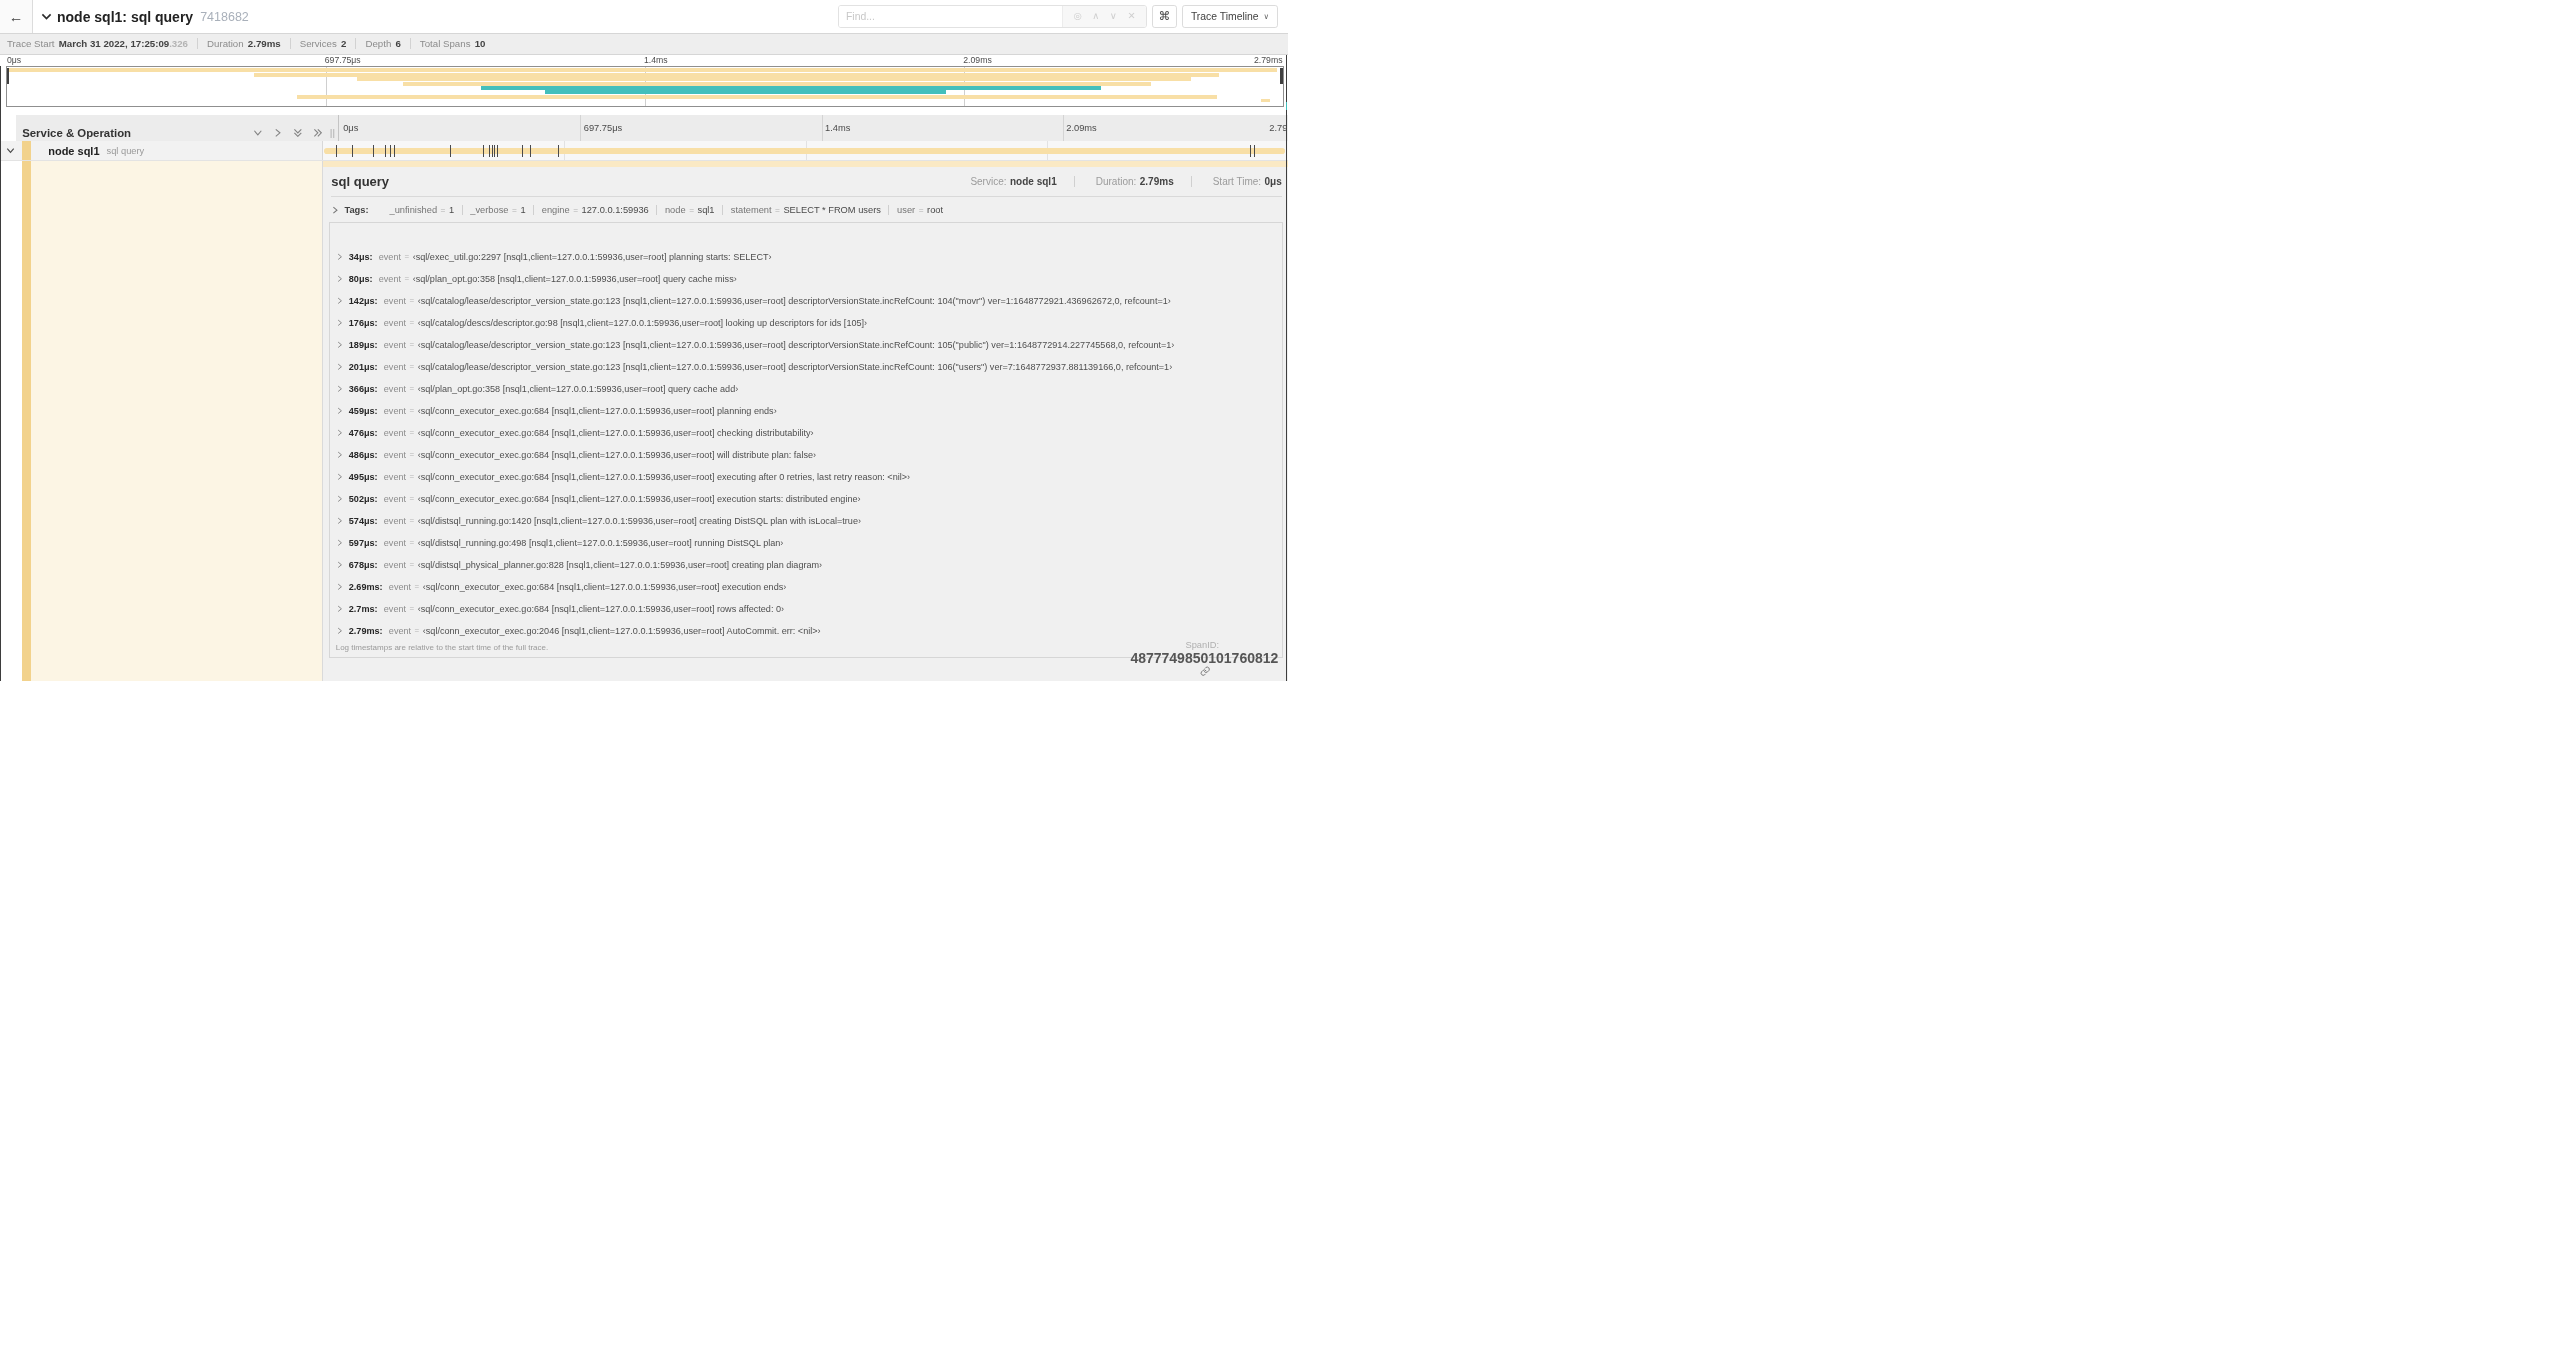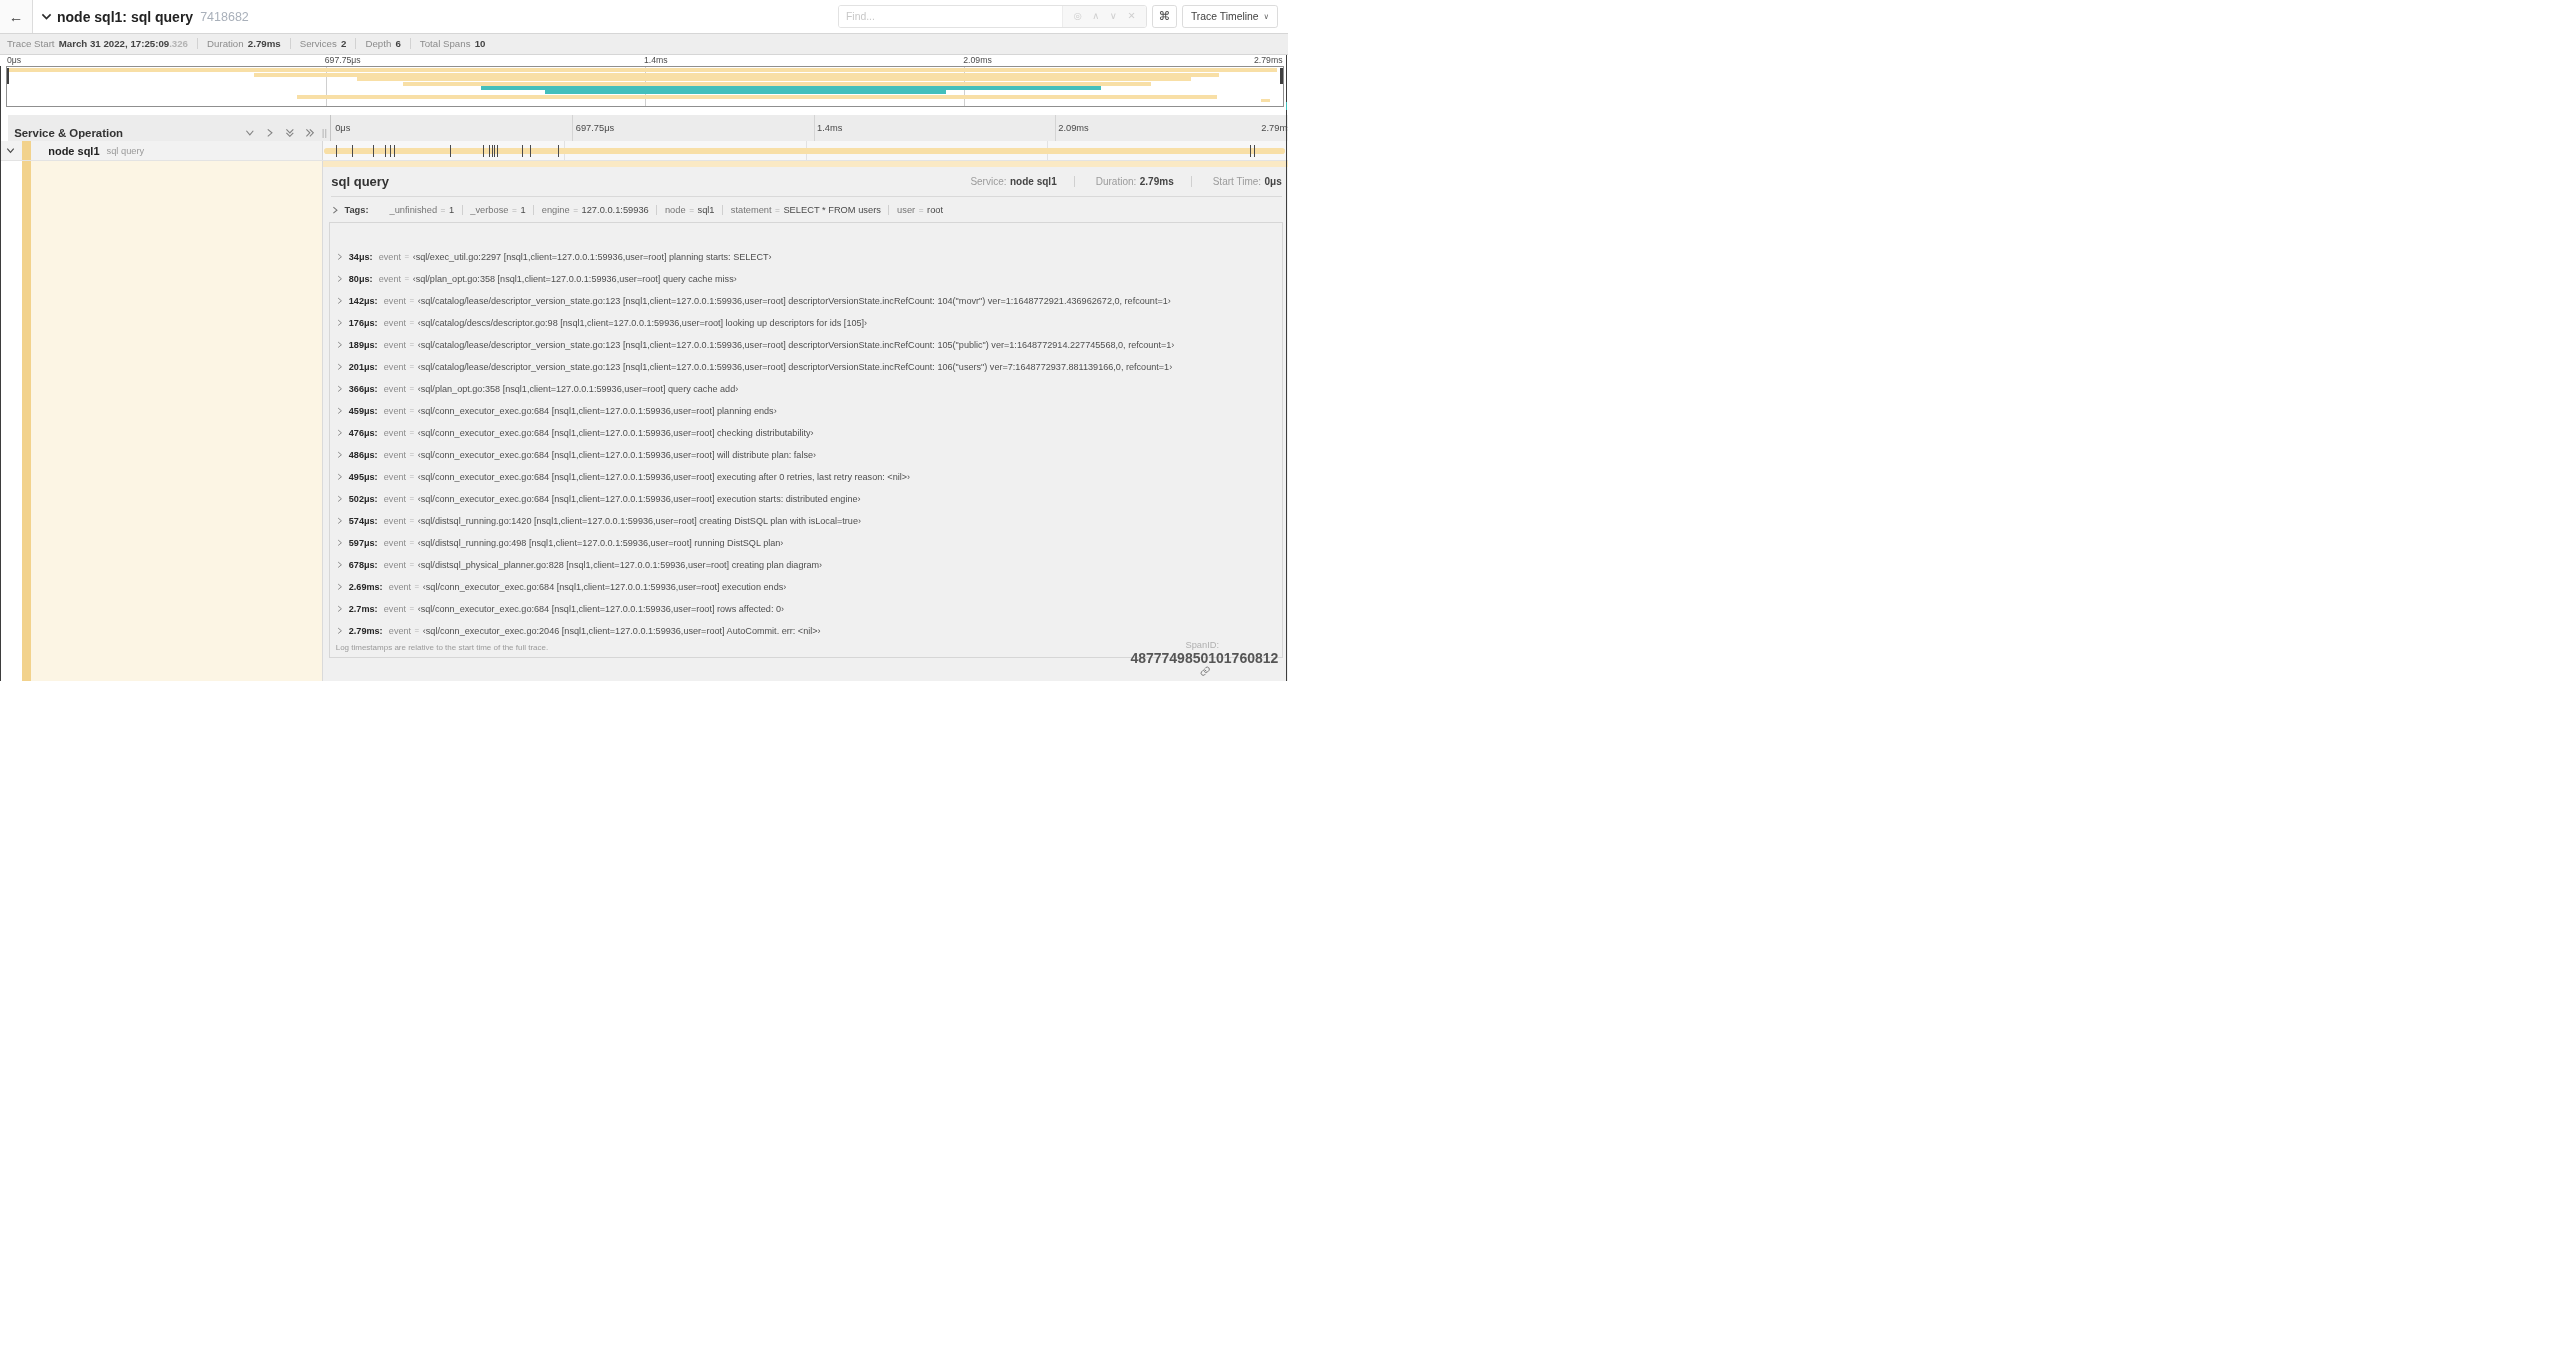--- a/index.html
+++ b/index.html
@@ -33,21 +33,21 @@
   .mini-labels{position:absolute;left:5.5px;top:55px;width:1277px;height:9.7px;font-size:8.7px;color:#4c4c4c;}
   .mini-labels span{position:absolute;top:0;white-space:nowrap;}
   .minimap{position:absolute;left:5.5px;top:66px;width:1276px;height:39px;border:0.7px solid #8f8f8f;background:#fff;overflow:hidden;}
   .mini-grid{position:absolute;top:0;bottom:0;width:0.7px;background:#cfcfcf;}
   .mini-span{position:absolute;height:4px;}
   .mini-span.tan{background:var(--tan);}
   .mini-span.teal{background:var(--teal);}
   .mini-handle{position:absolute;top:1.4px;width:2.1px;height:16px;background:#404040;cursor:col-resize;}
 
   
-  .cols-header{position:absolute;left:8px;top:115px;width:1288px;height:36px;background:#ececec;border-bottom:0.7px solid #c8c8c8;box-sizing:border-box;}
+  .cols-header{position:absolute;left:16px;top:115px;width:1288px;height:36px;background:#ececec;border-bottom:0.7px solid #c8c8c8;box-sizing:border-box;}
   .col-left-hd{position:absolute;left:0;top:0;width:323px;height:100%;display:flex;align-items:center;padding-left:6.2px;box-sizing:border-box;border-right:0.7px solid #c4c4c4;}
   .col-left-hd .hd-title{font-size:11.4px;font-weight:bold;color:#333;}
   .hd-icons{position:absolute;right:15.2px;top:0;height:100%;display:flex;align-items:center;gap:10.4px;color:#828282;}
   .hd-icons span{cursor:pointer;display:flex;}
   .col-resizer{position:absolute;left:314px;top:12.5px;font-size:8.3px;color:#a0a0a0;letter-spacing:0.7px;cursor:col-resize;}
   .ruler{position:absolute;left:323px;top:0;right:0;height:100%;}
   .ruler .grid{position:absolute;top:0;bottom:0;width:0.7px;background:#d4d4d4;}
   .ruler span{position:absolute;top:7.6px;font-size:9.3px;color:#4a4a4a;white-space:nowrap;}
 
   

